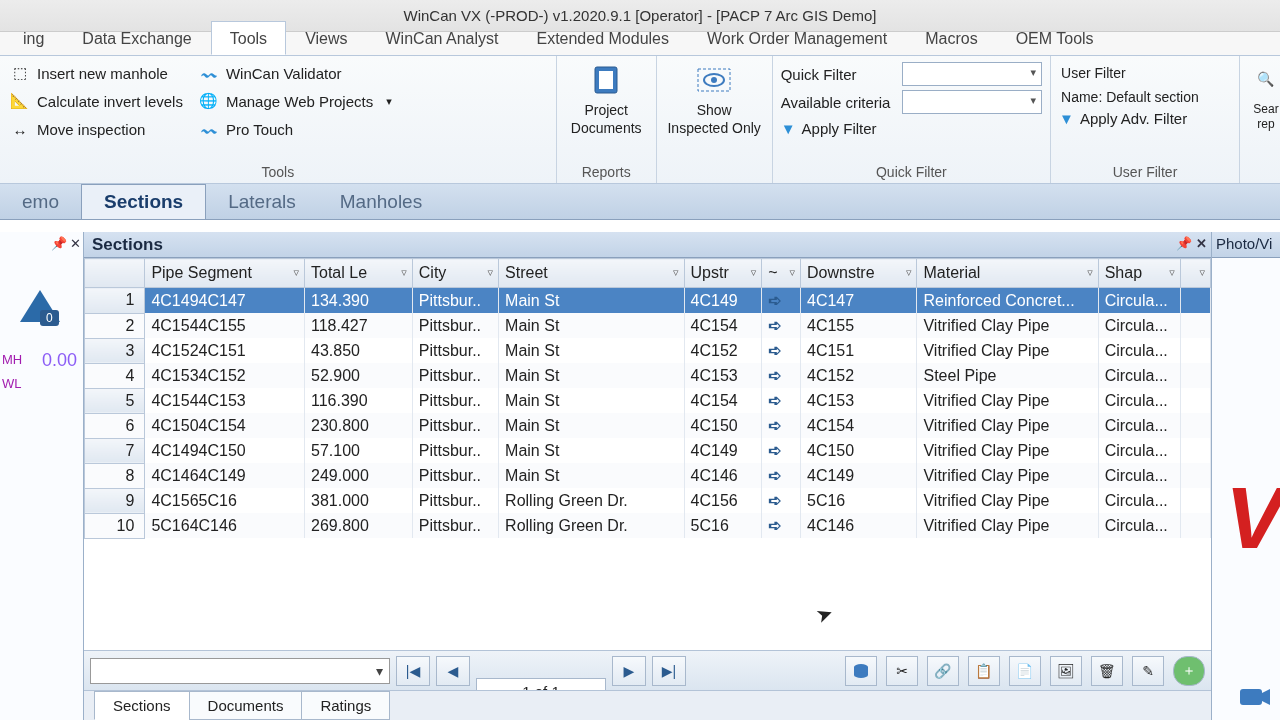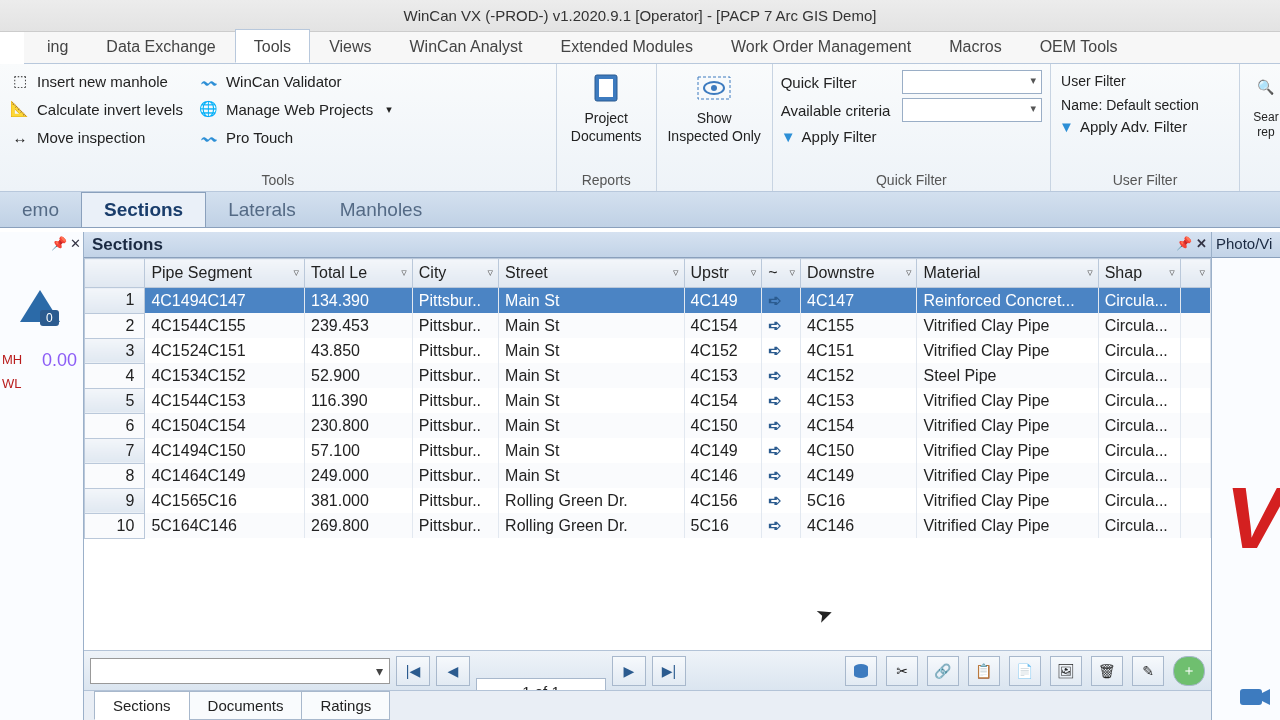--- a/index.html
+++ b/index.html
@@ -1,20 +1,20 @@
 <!DOCTYPE html>
 <html><head>
 <meta charset="utf-8">
 <style>
 * { box-sizing: border-box; margin: 0; padding: 0; font-family: "Segoe UI", Arial, sans-serif; }
 body { width: 1280px; height: 720px; overflow: hidden; background: #fff; font-size: 14px; color: #222; position: relative; }
 
 .titlebar { height: 32px; background: linear-gradient(#ececec, #e3e3e3); border-bottom: 1px solid #ccc; display: flex; align-items: center; justify-content: center; font-size: 15px; color: #333; }
 
-.ribbon-tabs { height: 32px; background: #f7f7f7; border-bottom: 1px solid #b8c8dc; display: flex; align-items: flex-end; padding-left: 16px; margin-left: 24px; }
+.ribbon-tabs { height: 24px; background: #f7f7f7; border-bottom: 1px solid #b8c8dc; display: flex; align-items: flex-end; padding-left: 16px; }
 .ribbon-tab { padding: 8px 18px 6px 18px; font-size: 16px; color: #444; cursor: pointer; border: 1px solid transparent; }
 .ribbon-tab.active { background: #fff; border: 1px solid #b8c8dc; border-bottom: 1px solid #fff; }
 .ribbon-tab.first { padding-left: 6px; }
 
 .ribbon-body { height: 128px; background: linear-gradient(#f9fbfc, #eef3f8); border-bottom: 1px solid #b8c8dc; display: flex; }
 .ribbon-group { border-right: 1px solid #c8d4e2; display: flex; flex-direction: column; padding: 4px 8px 0 8px; }
 .ribbon-group-content { flex: 1; display: flex; align-items: flex-start; gap: 12px; }
 .ribbon-group-label { text-align: center; font-size: 14px; color: #555; padding: 3px 0; }
 .big-btn { display: flex; flex-direction: column; align-items: center; width: 92px; cursor: pointer; padding-top: 2px; text-align: center; line-height: 1.25; }
 .big-btn .ic { width: 40px; height: 36px; margin-bottom: 4px; display: flex; align-items: center; justify-content: center; }
@@ -31,21 +31,21 @@
 .view-tab.active { background: #eaf0f8; color: #1a3d6b; font-weight: 600; border: 1px solid #8aa0bc; border-bottom: none; }
 
 .work-area { position: absolute; top: 232px; bottom: 0; left: 0; right: 0; display: flex; }
 
 .left-panel { width: 84px; border-right: 1px solid #9bb0c9; background: #fafcff; position: relative; }
 .left-panel .pin-close { position: absolute; top: 4px; right: 2px; display: flex; gap: 3px; }
 .pin-close span { font-size: 13px; cursor: pointer; color: #334; }
 .tri-icon { position: absolute; top: 56px; left: 18px; }
 .tri-badge { font-size: 12px; color: #fff; background: #2b5b8f; border-radius: 3px; padding: 1px 6px; position: absolute; top: 78px; left: 40px; }
 .lp-val { position: absolute; top: 118px; right: 6px; color: #8b5cf6; font-size: 18px; }
-.lp-lbl { position: absolute; left: 2px; font-size: 13px; color: #b91c1c; }
+.lp-lbl { position: absolute; left: 2px; font-size: 13px; color: #a21caf; }
 
 .grid-panel { flex: 1; border-right: 1px solid #9bb0c9; display: flex; flex-direction: column; }
 .grid-title { height: 26px; background: linear-gradient(#d6e2f1, #c2d3e7); border-bottom: 1px solid #8aa0bc; display: flex; align-items: center; padding-left: 8px; font-weight: 600; font-size: 17px; color: #1b2a42; position: relative; }
 .grid-title .pin-close { position: absolute; right: 4px; top: 4px; display: flex; gap: 4px; }
 .grid-scroll { flex: 1; overflow: hidden; position: relative; }
 
 table { border-collapse: collapse; width: 100%; }
 th { background: linear-gradient(#f3f6fa, #e0e8f1); border: 1px solid #bac8da; font-weight: 400; font-size: 16px; padding: 5px 6px; text-align: left; position: relative; }
 th .filt { position: absolute; right: 5px; top: 7px; font-size: 11px; color: #666; cursor: pointer; }
 td { border-right: 1px solid #e2e8f0; padding: 3px 6px; font-size: 16px; white-space: nowrap; overflow: hidden; text-overflow: ellipsis; }
@@ -265,21 +265,21 @@
               <td class="c-up">4C149</td>
               <td class="c-dir"><span class="dir-ic">➪</span></td>
               <td class="c-down">4C147</td>
               <td class="c-mat">Reinforced  Concret...</td>
               <td class="c-shape">Circula...</td>
               <td class="c-last"></td>
             </tr>
             <tr class="data-row">
               <td class="rownum">2</td>
               <td class="c-seg">4C1544C155</td>
-              <td class="c-len">239.453</td>
+              <td class="c-len">118.427</td>
               <td class="c-city">Pittsbur..</td>
               <td class="c-street">Main St</td>
               <td class="c-up">4C154</td>
               <td class="c-dir"><span class="dir-ic">➪</span></td>
               <td class="c-down">4C155</td>
               <td class="c-mat">Vitrified Clay Pipe</td>
               <td class="c-shape">Circula...</td>
               <td class="c-last"></td>
             </tr>
             <tr class="data-row">

